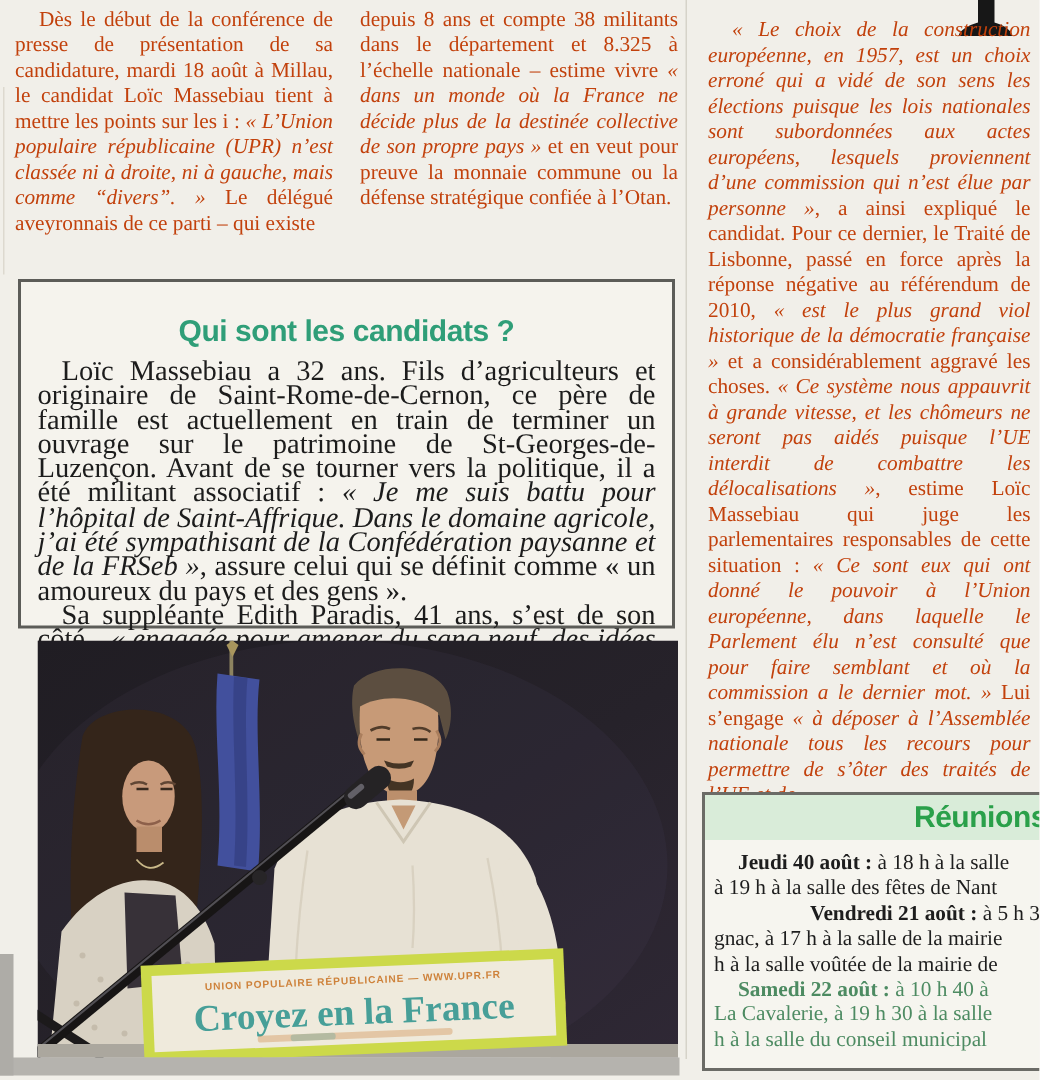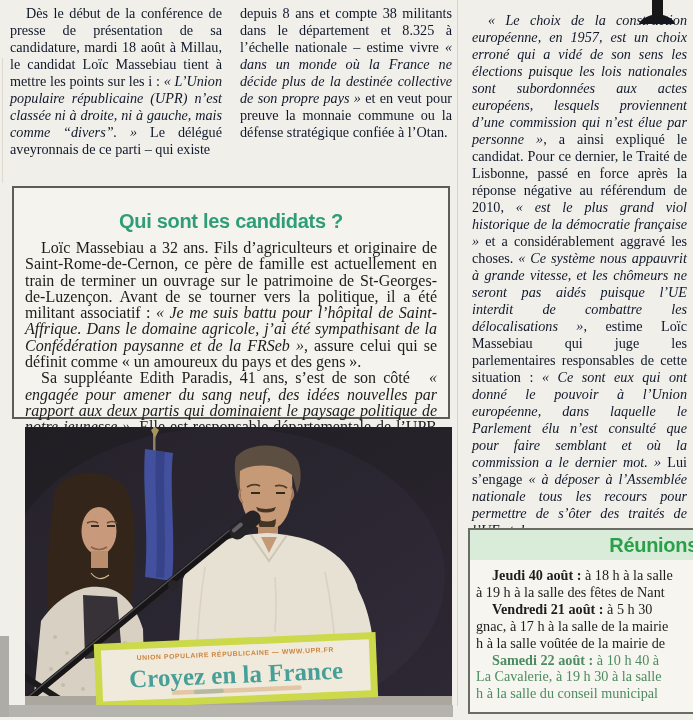--- a/index.html
+++ b/index.html
@@ -9,21 +9,21 @@
     background:#f1efe9;
     overflow:hidden;
     font-family:"Liberation Serif", serif;
     color:#1c1c1c;
   }
   .col{
     position:absolute;
     text-align:justify;
     font-size:14.2px;
     line-height:17px;
-    color:#0f172a;
+    color:#c2410c;
   }
   #col1{left:10px;top:5px;width:212px;text-indent:16px;}
   #col2{left:240px;top:5px;width:212px;}
   #col3{left:472px;top:12px;width:215px;text-indent:16px;}
   .vrule{position:absolute;width:1px;background:#d6d3c9;}
   #rule-mid{left:457px;top:0;height:706px;}
   #rule-left{left:2px;top:58px;height:125px;background:#ddd9cf;}
 
   
   #headline-glyph{position:absolute;left:637px;top:0;}
@@ -35,21 +35,21 @@
     box-sizing:border-box;padding:19px 11px 0 11px;
   }
   #candidates-box h2{
     margin:3px 0 7px 0;text-align:center;
     font-family:"Liberation Sans", sans-serif;
     font-weight:700;font-size:20px;line-height:23px;
     letter-spacing:-0.3px;color:#2f9e78;
   }
   #candidates-box p{
     margin:0;text-align:justify;text-indent:16px;
-    font-size:16px;line-height:16.3px;
+    font-size:19px;line-height:16.3px;
   }
 
   
   #photo{position:absolute;left:25px;top:427px;width:427px;height:278px;}
   #photo svg{display:block;}
   #photo-strip-bottom{position:absolute;left:0;top:705px;width:453px;height:12px;background:#b5b3ae;}
   #photo-strip-left{position:absolute;left:0;top:636px;width:9px;height:81px;background:#aeaca7;}
 
   
   #reunions-box{
@@ -183,21 +183,21 @@
   <div id="photo-strip-bottom"></div>
   <div id="photo-strip-left"></div>
 
   <div id="reunions-box">
     <div id="reunions-header">
       <span class="title">Réunions</span>
     </div>
     <div id="reunions-body">
       <div class="reu-line indent"><span style="font-weight: bold;">Jeudi 40 août :</span><span> à 18 h à la salle</span></div>
       <div class="reu-line"><span>à 19 h à la salle des fêtes de Nant</span></div>
-      <div class="reu-line indent"><span style="font-weight: bold;">Vendredi 21 août :</span><span> à 5 h 30</span></div>
+      <div class="reu-line indent"><span style="font-weight: bold; margin-left: 48px;">Vendredi 21 août :</span><span> à 5 h 30</span></div>
       <div class="reu-line"><span>gnac, à 17 h à la salle de la mairie</span></div>
       <div class="reu-line"><span>h à la salle voûtée de la mairie de</span></div>
       <div class="reu-line indent greenish"><span style="font-weight: bold;">Samedi 22 août :</span><span> à 10 h 40 à</span></div>
       <div class="reu-line greenish"><span>La Cavalerie, à 19 h 30 à la salle</span></div>
       <div class="reu-line greenish"><span>h à la salle du conseil municipal</span></div>
     </div>
   </div>
 
 </div>
 

